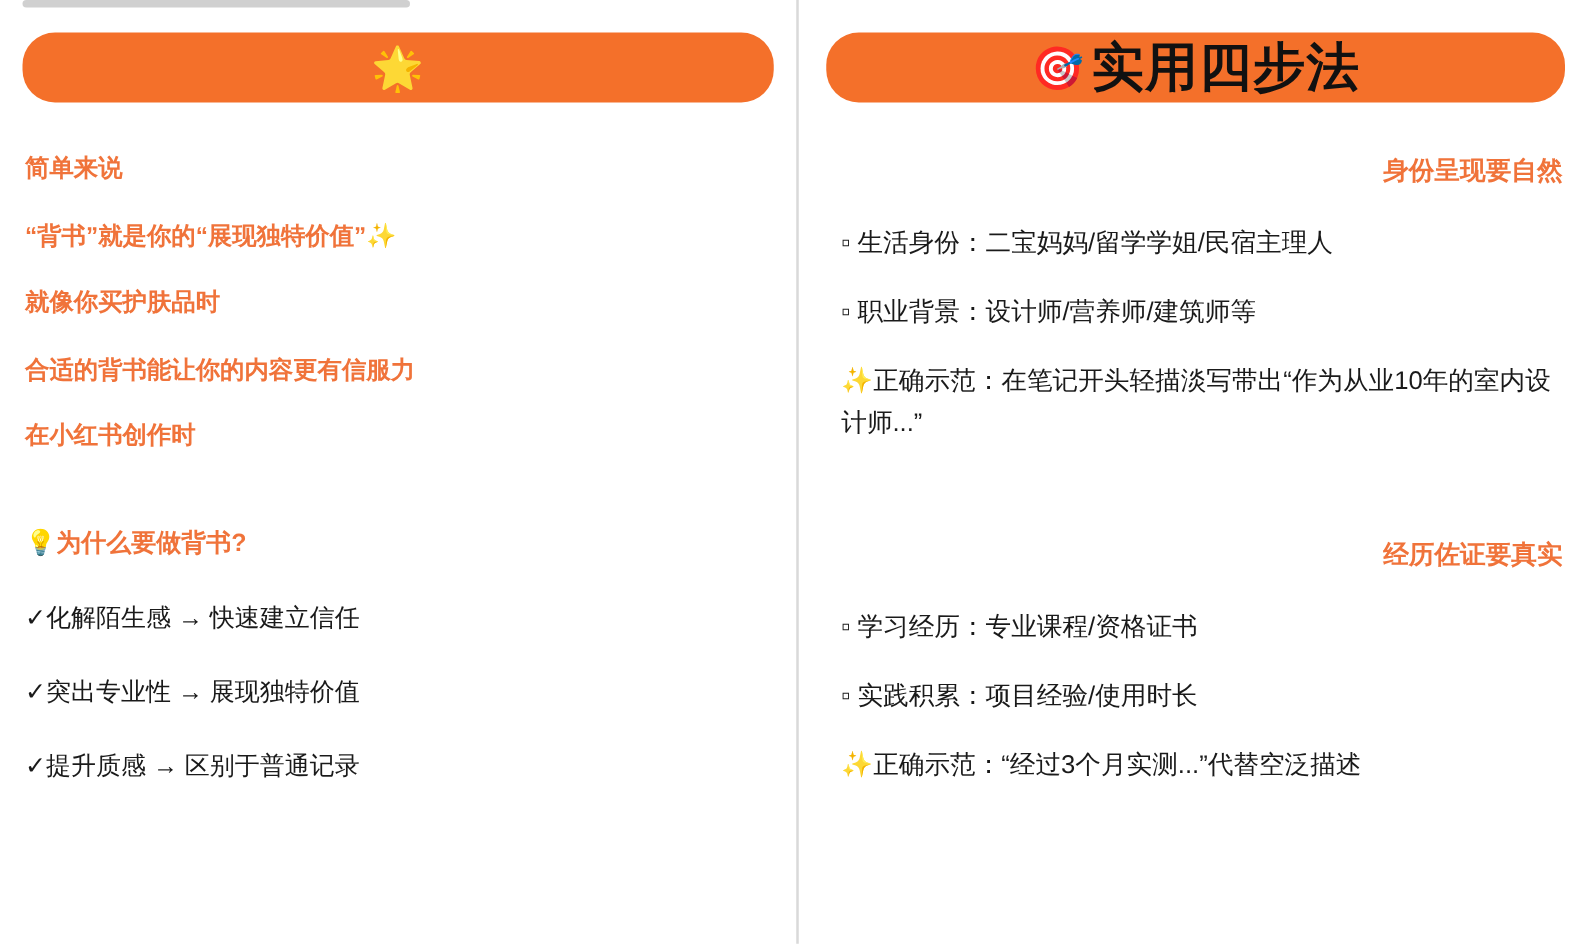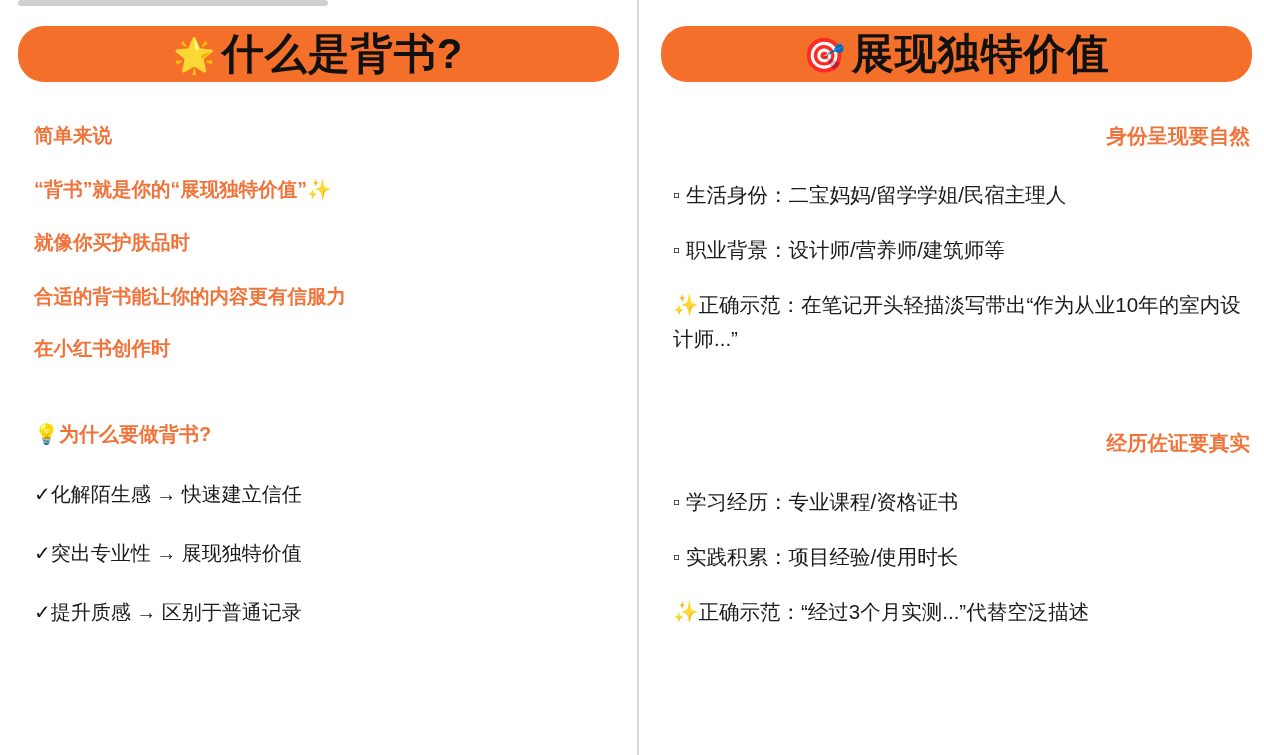--- a/index.html
+++ b/index.html
@@ -76,21 +76,21 @@
     top: 0;
     left: 18px;
     width: 310px;
     height: 6px;
     background: #d0d0d0;
     border-radius: 3px;
   }
 
   
   .left-body {
-    padding: 44px 30px 0 34px;
+    padding: 44px 30px 0 20px;
   }
   .ll {
     color: #f0733a;
     font-weight: bold;
     font-size: 19.5px;
     line-height: 1;
     margin-bottom: 34px;
     white-space: nowrap;
   }
   .ll.tight { margin-bottom: 33px; }
@@ -134,21 +134,20 @@
 </head>
 <body>
 
 <div class="page">
 
   <div class="column col-left">
     <div class="top-bar"></div>
 
     <div class="banner banner-left">
       <span class="banner-emoji">🌟</span>
-      <span class="banner-title">什么是背书?</span>
     </div>
 
     <div class="left-body">
       <div class="ll">简单来说</div>
       <div class="ll">“背书”就是你的“展现独特价值”✨</div>
       <div class="ll">就像你买护肤品时</div>
       <div class="ll tight">合适的背书能让你的内容更有信服力</div>
       <div class="ll">在小红书创作时</div>
 
       <div class="section-gap"></div>
@@ -159,21 +158,21 @@
       <div class="check-line">✓突出专业性 → 展现独特价值</div>
       <div class="check-line">✓提升质感 → 区别于普通记录</div>
     </div>
   </div>
 
   <div class="divider"></div>
 
   <div class="column col-right">
     <div class="banner banner-right">
       <span class="banner-emoji">🎯</span>
-      <span class="banner-title">展现独特价值</span>
+      <span class="banner-title">实用四步法</span>
     </div>
 
     <div class="right-body">
       <div class="r-head">身份呈现要自然</div>
       <div class="r-item">▫ 生活身份：二宝妈妈/留学学姐/民宿主理人</div>
       <div class="r-item">▫ 职业背景：设计师/营养师/建筑师等</div>
       <div class="r-item">✨正确示范：在笔记开头轻描淡写带出“作为从业10年的室内设计师...”</div>
 
       <div class="r-gap"></div>
 

